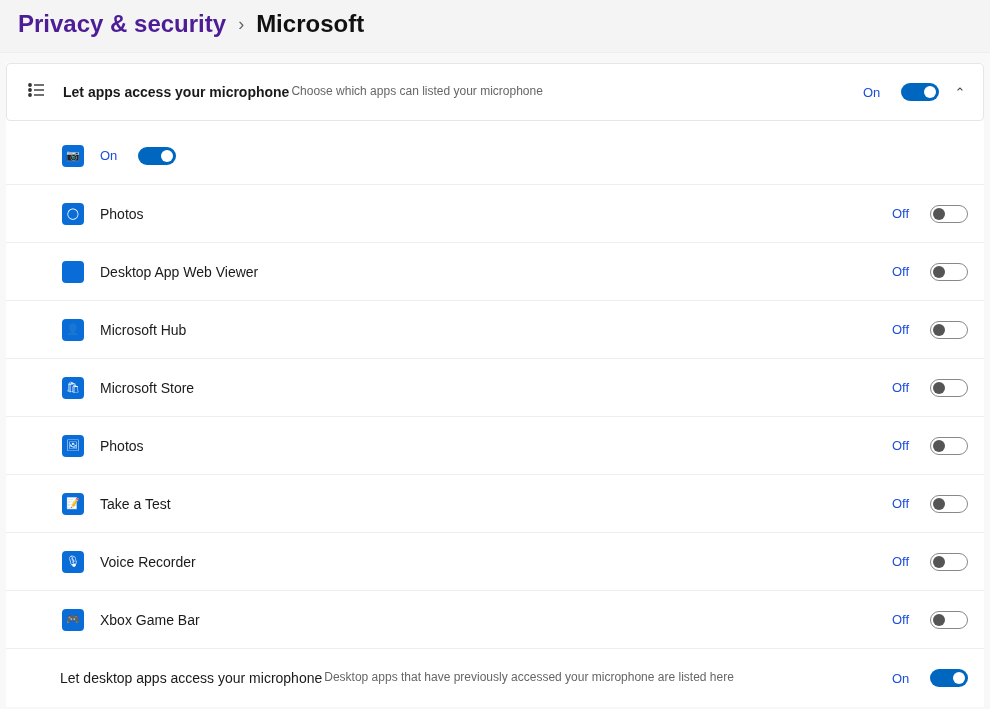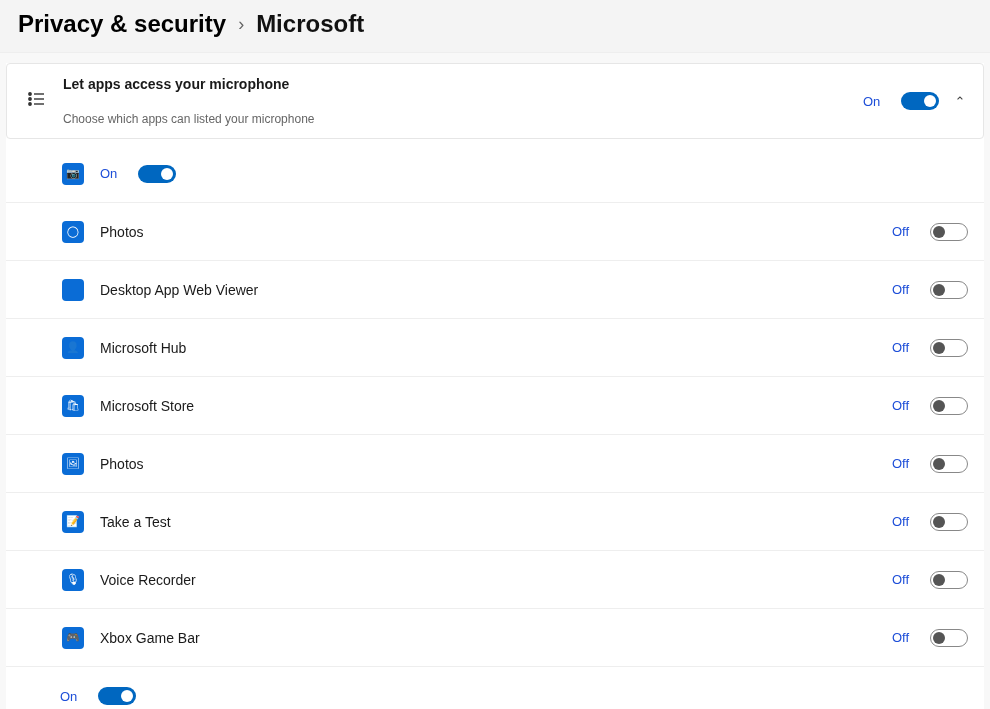--- a/index.html
+++ b/index.html
@@ -15,21 +15,21 @@
     background: #f4f4f4;
     border-bottom: 1px solid #eee;
   }
   .breadcrumb {
     display: flex;
     align-items: center;
     gap: 12px;
     font-size: 24px;
   }
   .breadcrumb-parent {
-    color: #000000;
+    color: #4c1d95;
     font-weight: 600;
   }
   .breadcrumb-chevron {
     color: #666;
     font-size: 18px;
   }
   .breadcrumb-current {
     font-weight: 700;
     color: #111;
   }
@@ -72,22 +72,22 @@
     justify-content: center;
     color: #fff;
     font-size: 11px;
   }
   .app-icon.solid {
     background: #0a6cd6;
   }
   .label-block {
     flex: 1;
     display: flex;
-    flex-direction: column;
-    gap: 20px;
+    flex-direction: row;
+    gap: 2px;
   }
   .label-title {
     font-size: 14px;
     color: #1a1a1a;
   }
   .master .label-title { font-weight: 600; }
   .label-sub {
     font-size: 12px;
     color: #666;
   }
@@ -281,19 +281,23 @@
         </div>
         <span class="state-text">Off</span>
         <div class="toggle off">
           <div class="knob"></div>
         </div>
       </div>
     </div>
 
   <div class="row desktop-apps">
     <div class="icon-slot"></div>
+    <div class="label-block">
+      <span class="label-title" style="font-weight:400">Let desktop apps access your microphone</span>
+      <span class="label-sub">Desktop apps that have previously accessed your microphone are listed here</span>
+    </div>
     <span class="state-text">On</span>
     <div class="toggle on">
         <div class="knob"></div>
       </div>
   </div>
 
 </div>
 
 </body></html>

